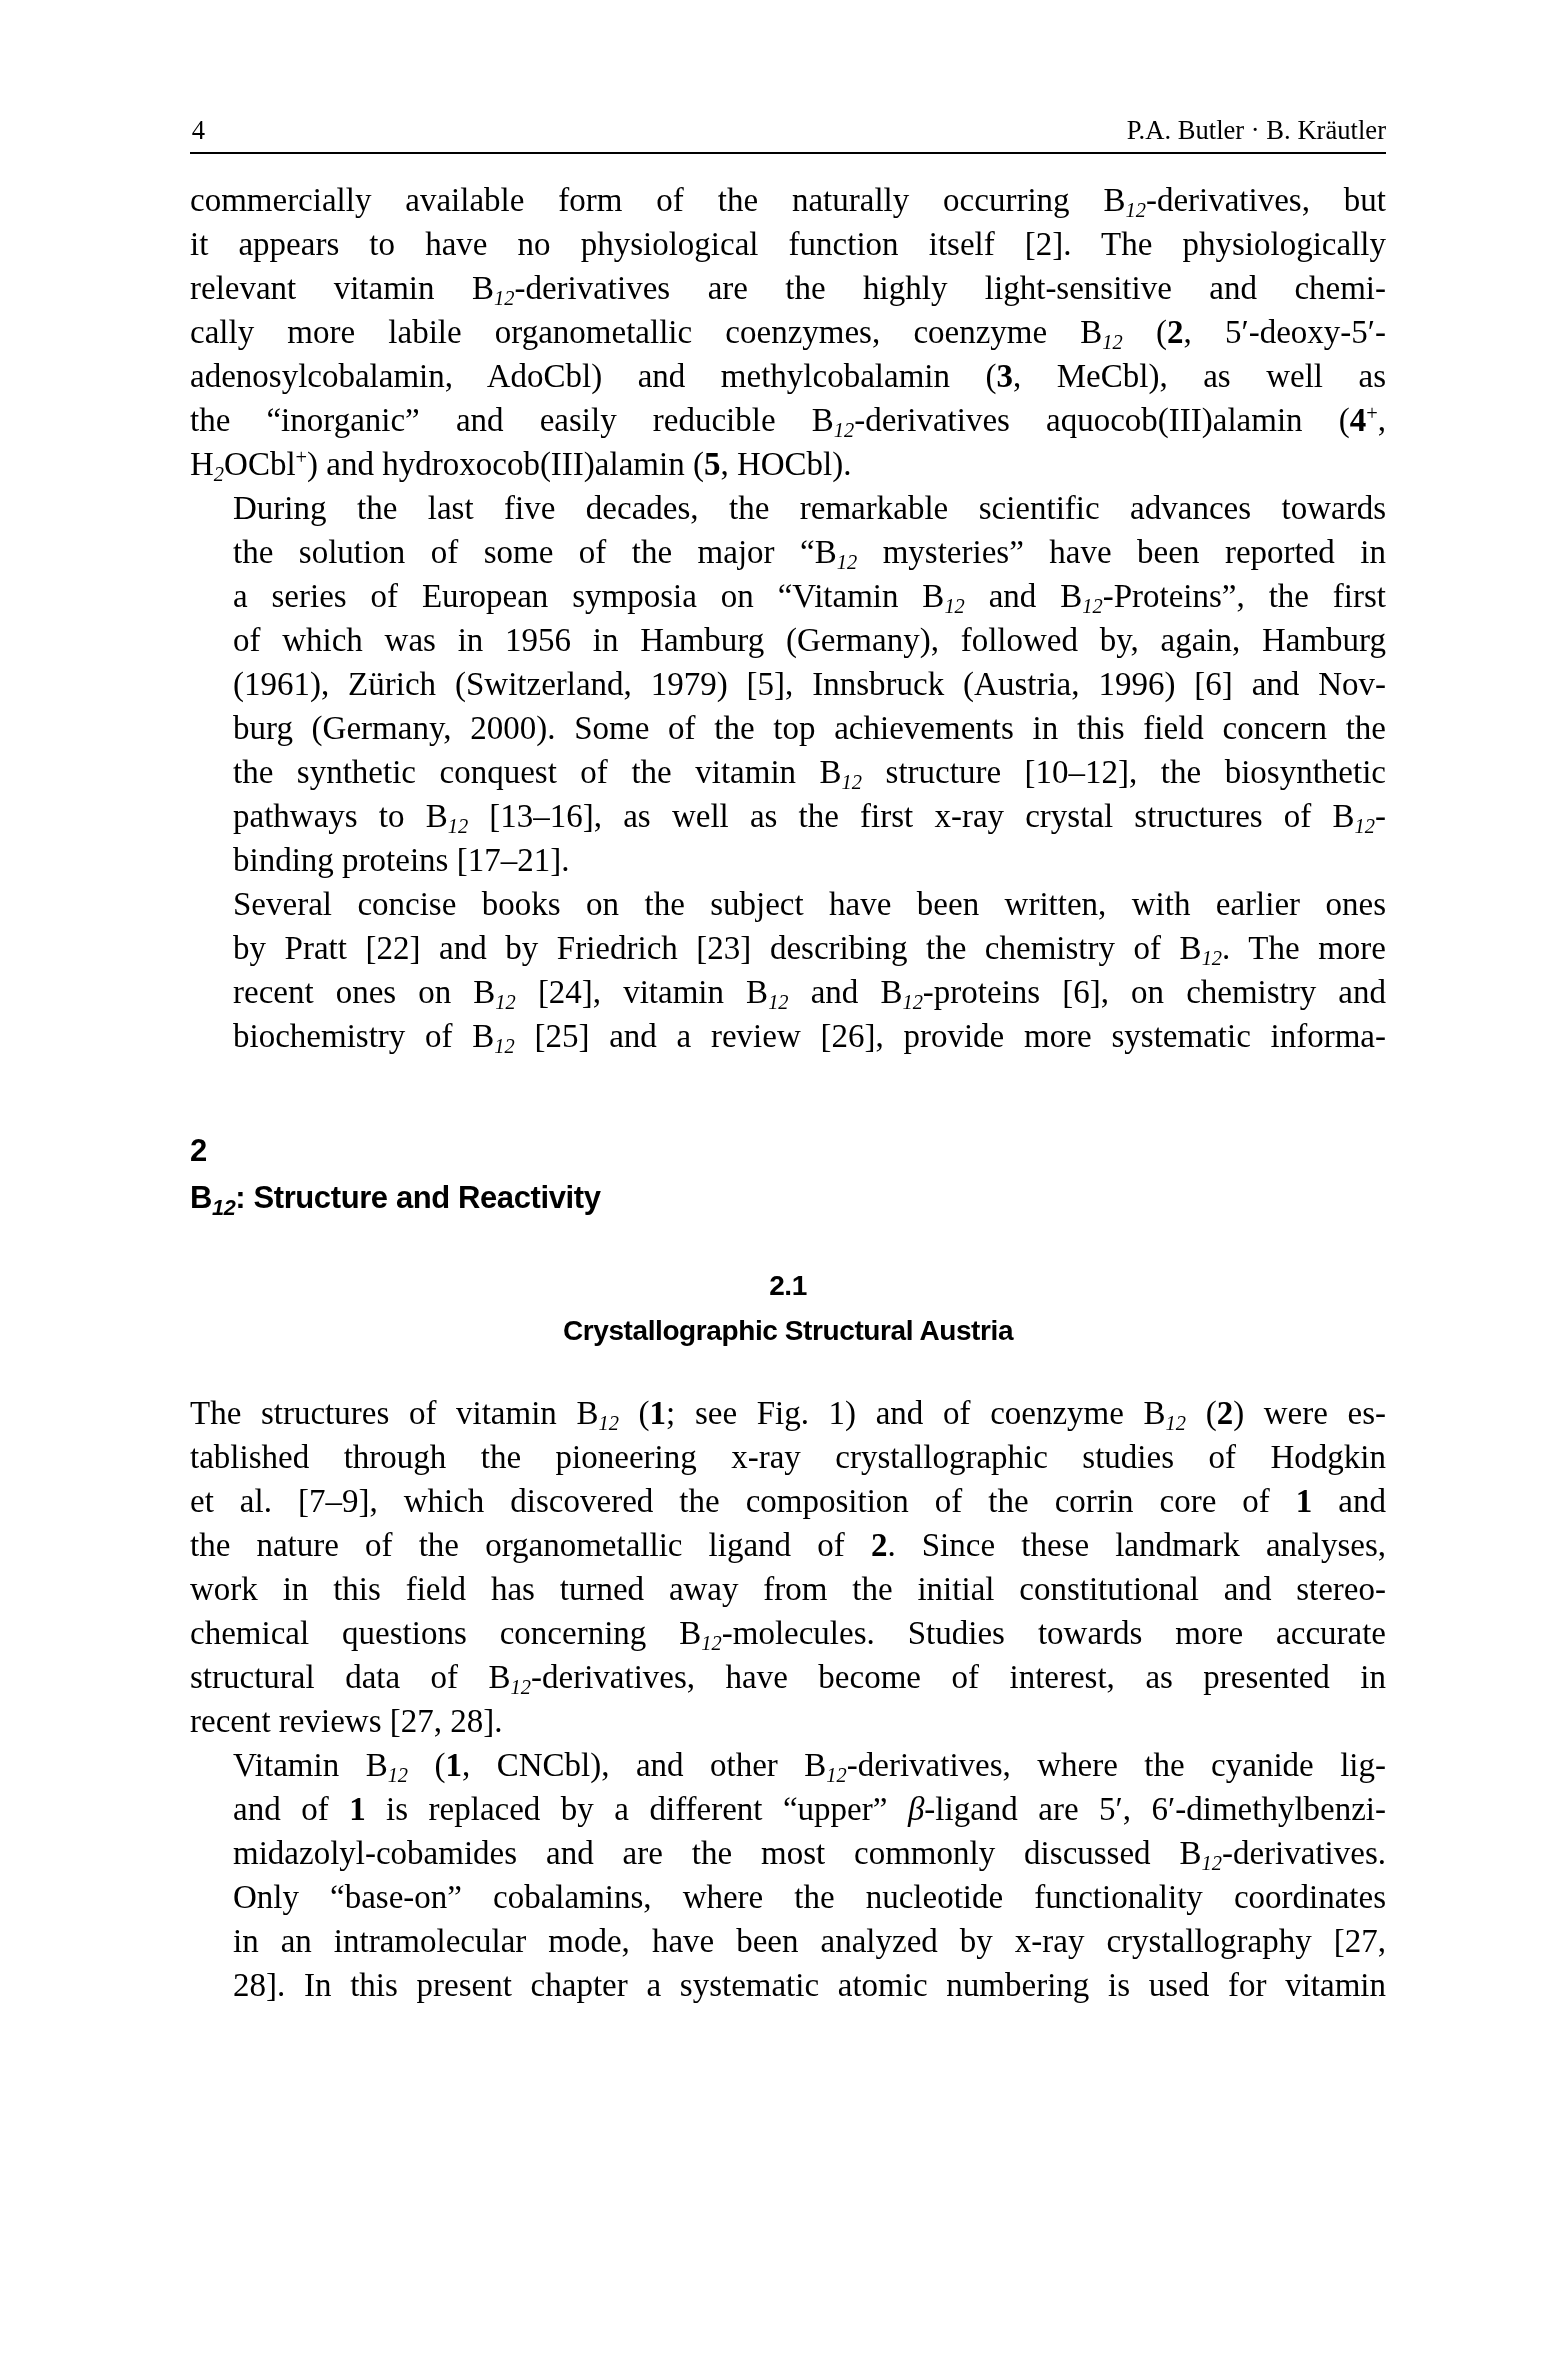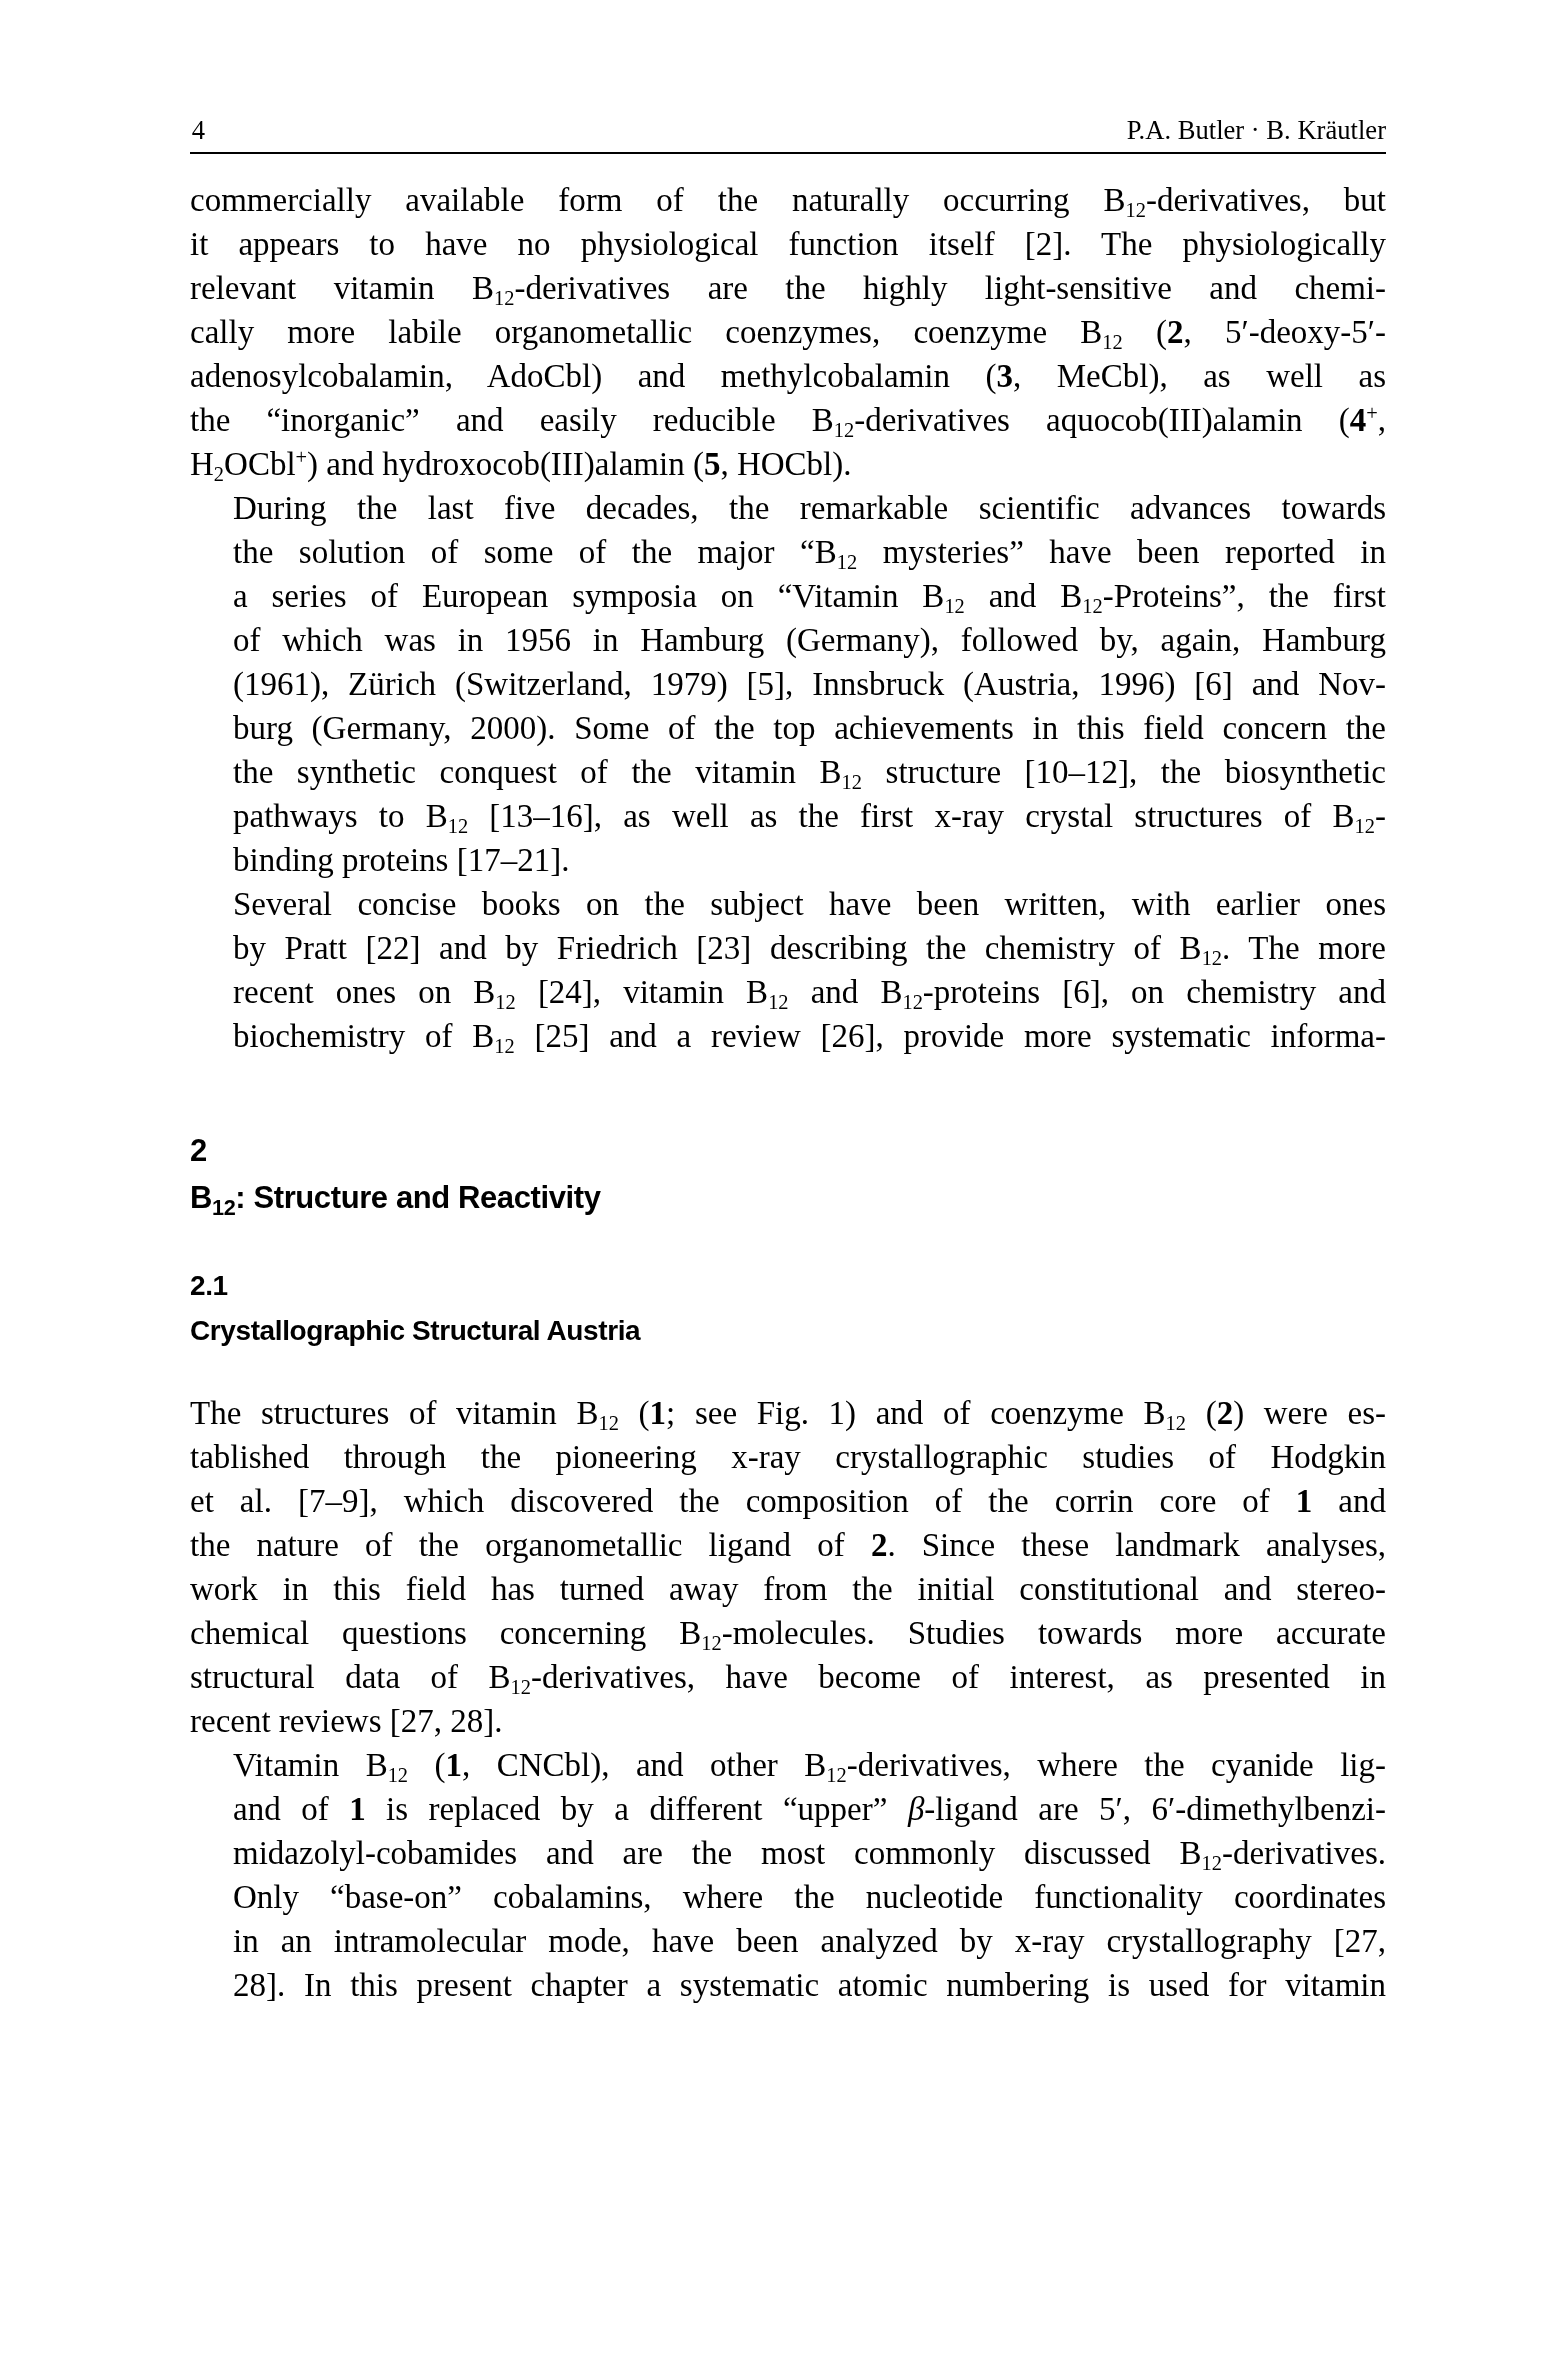--- a/index.html
+++ b/index.html
@@ -7,29 +7,29 @@
   .page { position: absolute; left: 190px; top: 111px; width: 1196px; }
   .running-head { position: relative; height: 39px; font-family: "Liberation Serif", serif; font-size: 26.6px; line-height: 39px; }
   .running-head .pnum { position: absolute; left: 1.7px; top: 0; }
   .running-head .authors { position: absolute; right: 0; top: 0; }
   .head-rule { height: 2.6px; background: #000; margin-top: 1.7px; width: 1196px; }
   .body-text { font-family: "Liberation Serif", serif; font-size: 33px; line-height: 44px; text-align: justify; -webkit-hyphens: manual; hyphens: manual; }
   .para { margin: 0; text-indent: 0; }
   .para.indent { text-indent: 43px; }
   .ln { display: block; text-align: justify; text-align-last: justify; white-space: nowrap; overflow: visible; }
   .ln.last { text-align-last: left; }
-  sub { font-size: 0.62em; vertical-align: -0.28em; line-height: 0; }
+  sub { font-size: 0.62em; vertical-align: -0.28em; line-height: 0; font-style: italic; }
   sup { font-size: 0.62em; vertical-align: 0.55em; line-height: 0; }
   .heading { font-family: "Liberation Sans", sans-serif; font-weight: bold; font-size: 31px; line-height: 45px; letter-spacing: -0.4px; }
   .heading sub { font-size: 0.7em; vertical-align: -0.3em; }
   .sec1 { margin-top: 70px; }
   .sec1 .num, .sec1 .title { display: block; }
   .sec1 .title { margin-top: 1.7px; }
   .sec2 { margin-top: 43px; font-size: 28px; }
-  .sec2 .num, .sec2 .title { display: block; }
+  .sec2 .num, .sec2 .title { display: block; text-align: center; }
   .after-head { margin-top: 38px; }
   i.greek { font-style: italic; }
   b { font-weight: bold; }
 </style>
 </head>
 <body>
 
 <div class="page">
 
   <div class="running-head">

